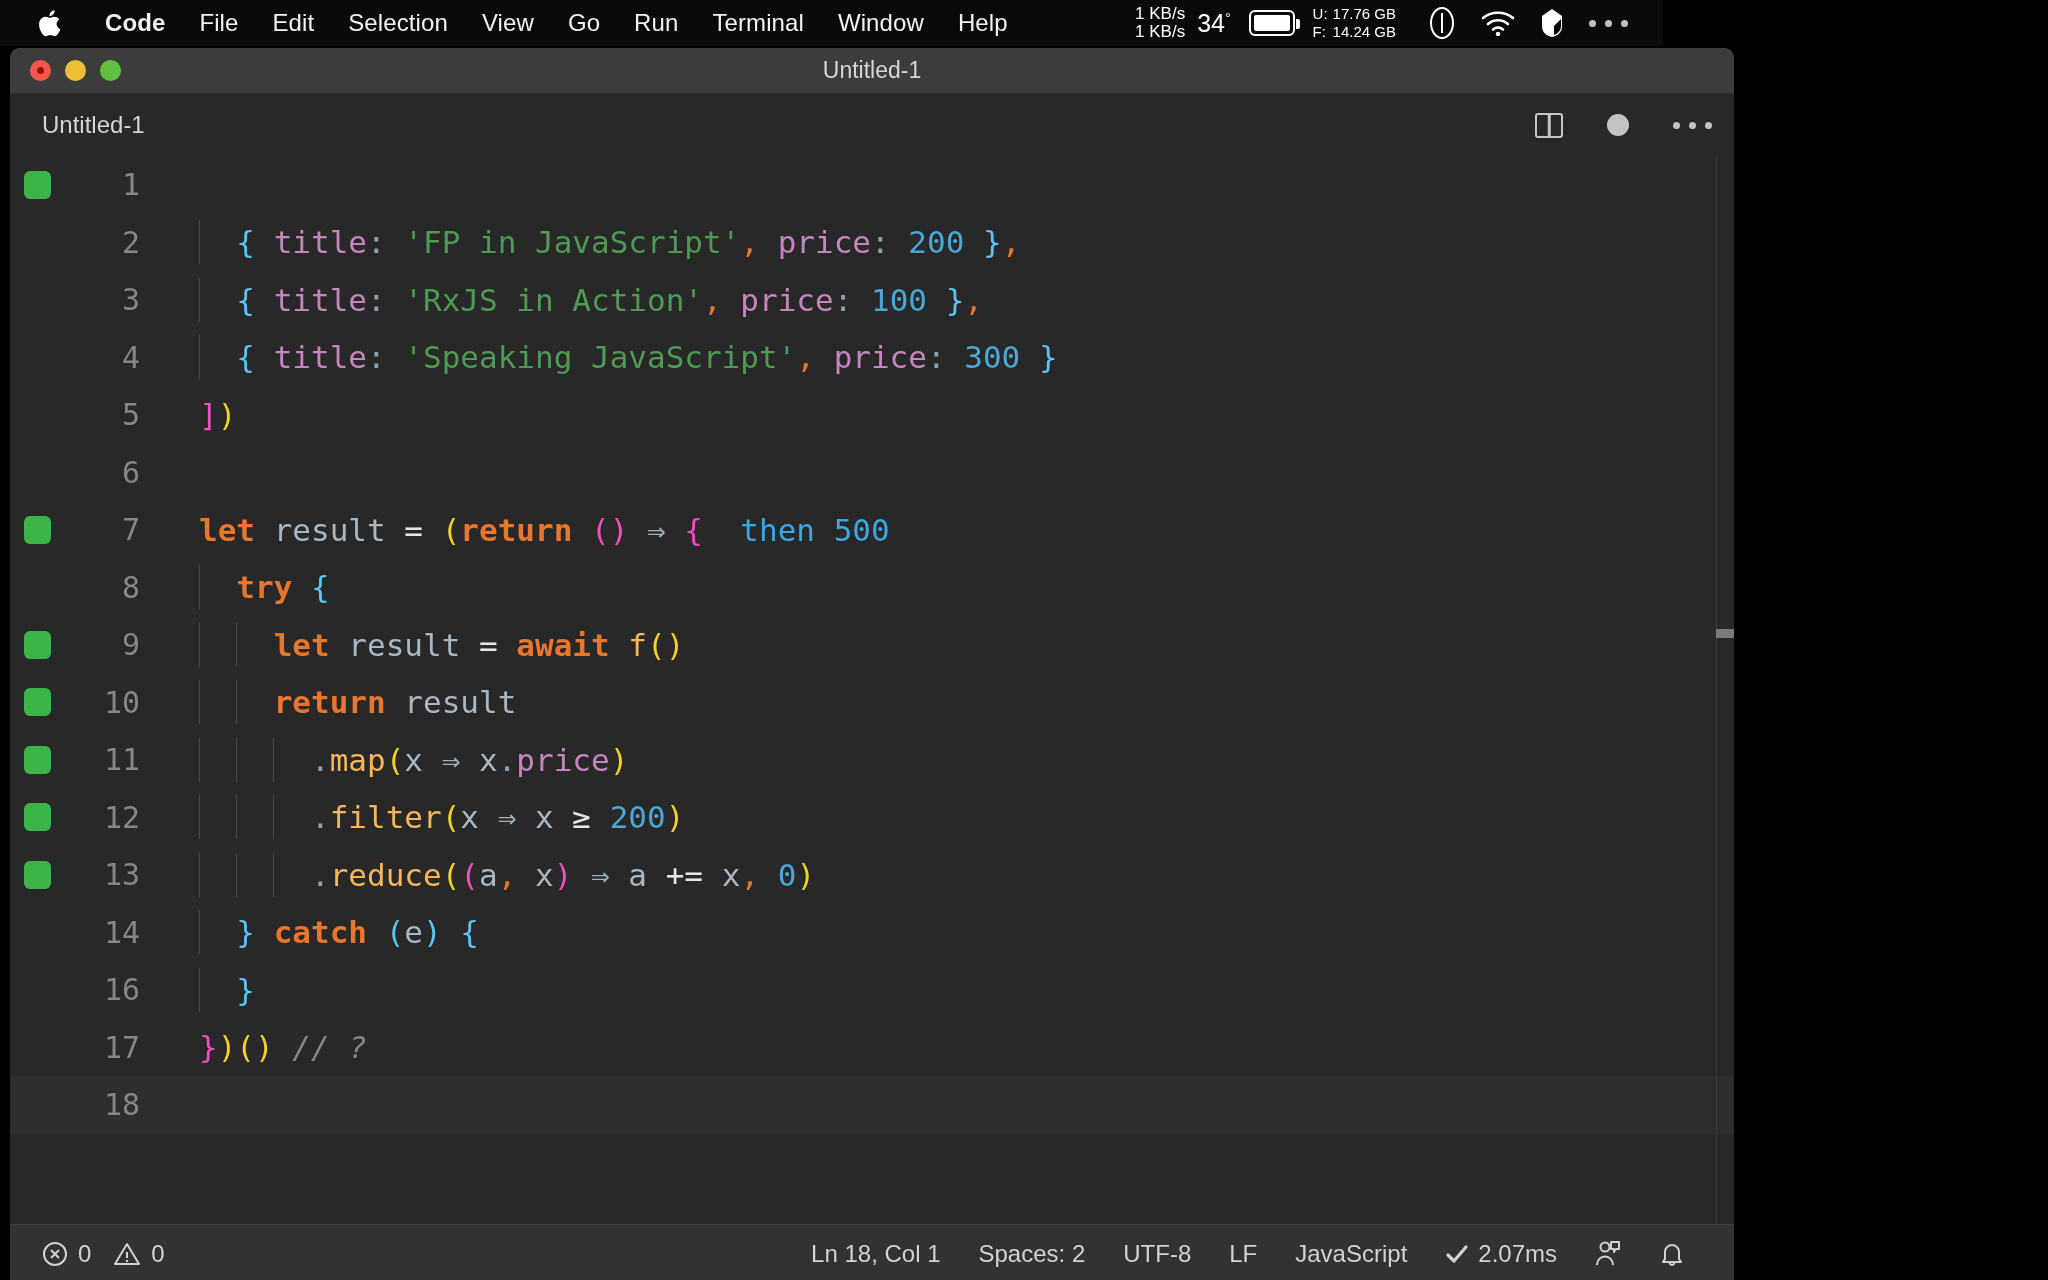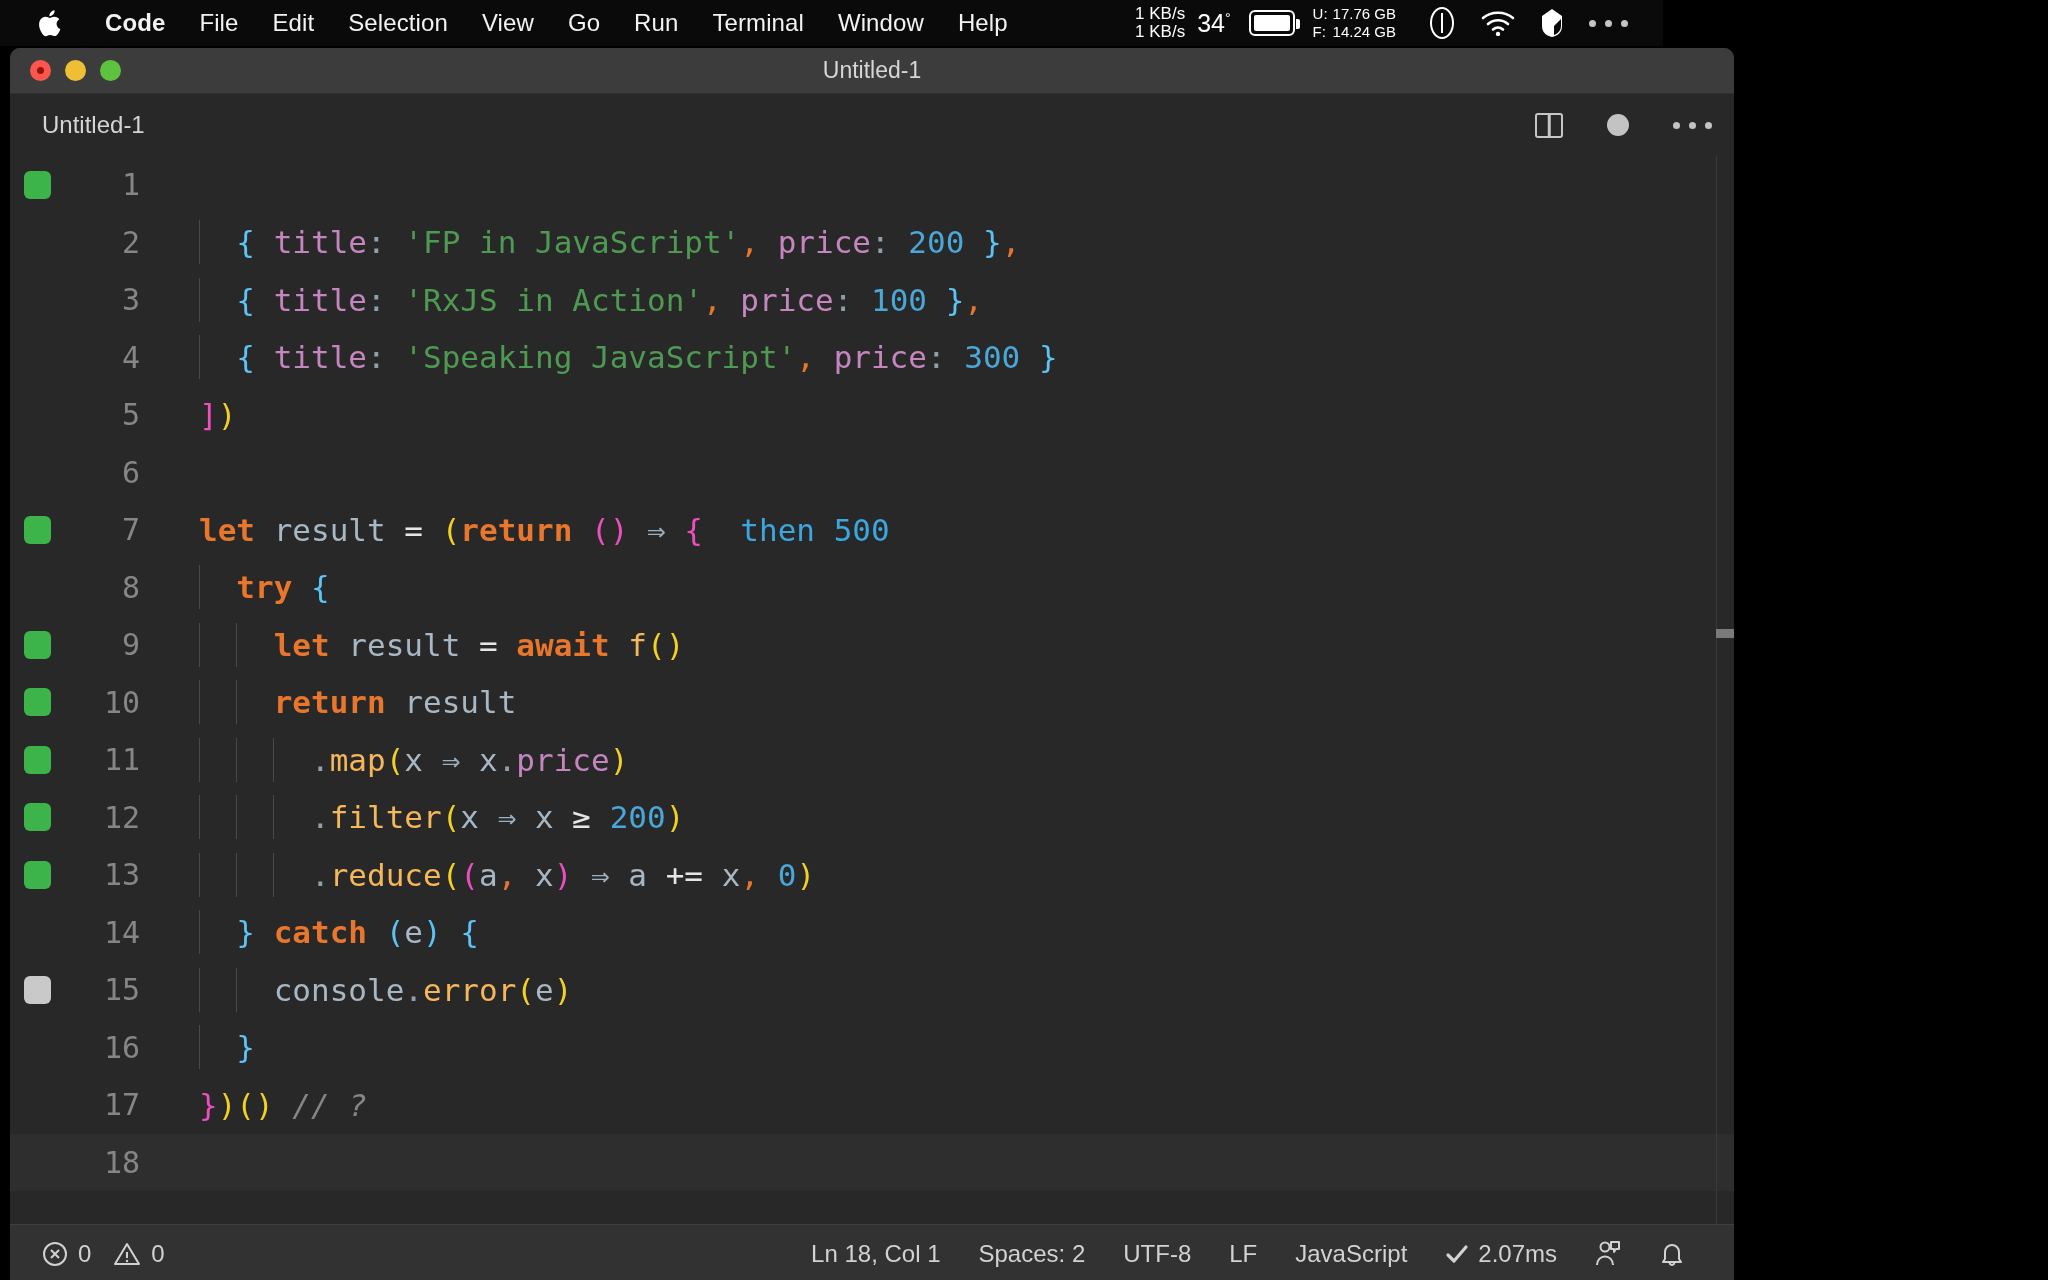--- a/index.html
+++ b/index.html
@@ -362,27 +362,20 @@
       <div class="lnum">13</div>
       <div class="code"><span class="ind" style="left:59px"></span><span class="ind" style="left:96px"></span><span class="ind" style="left:133px"></span>      <span class="dot2">.</span><span class="fn">reduce</span><span class="paren">(</span><span class="brack">(</span><span class="var">a</span><span class="comma">,</span> <span class="var">x</span><span class="brack">)</span> <span class="arrow">⇒</span> <span class="var">a</span> <span class="op">+=</span> <span class="var">x</span><span class="comma">,</span> <span class="num">0</span><span class="paren">)</span></div>
     </div>
 
     <div class="codeline">
       <div class="glyph"></div>
       <div class="lnum">14</div>
       <div class="code"><span class="ind" style="left:59px"></span>  <span class="brace">}</span> <span class="kw">catch</span> <span class="brace">(</span><span class="var">e</span><span class="brace">)</span> <span class="brace">{</span></div>
     </div>
 
-    <div class="codeline">
-      <div class="glyph">
-          <div class="cov miss"></div>
-        </div>
-      <div class="lnum">15</div>
-      <div class="code"><span class="ind" style="left:59px"></span><span class="ind" style="left:96px"></span>    <span class="var">console</span><span class="dot2">.</span><span class="fn">error</span><span class="paren">(</span><span class="var">e</span><span class="paren">)</span></div>
-    </div>
 
     <div class="codeline">
       <div class="glyph"></div>
       <div class="lnum">16</div>
       <div class="code"><span class="ind" style="left:59px"></span>  <span class="brace">}</span></div>
     </div>
 
     <div class="codeline">
       <div class="glyph"></div>
       <div class="lnum">17</div>

